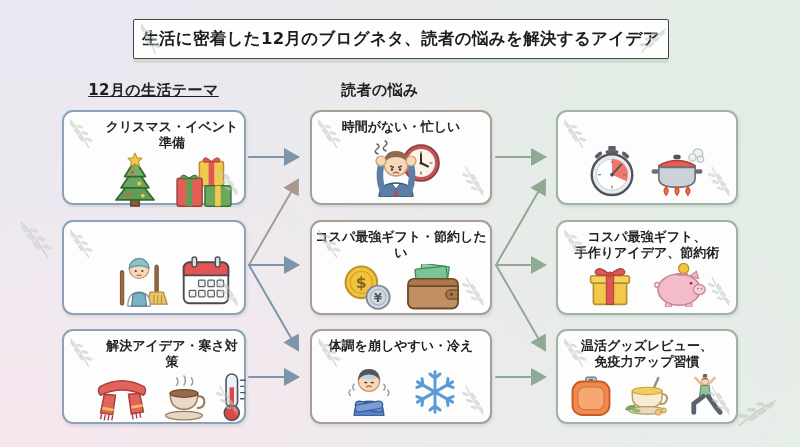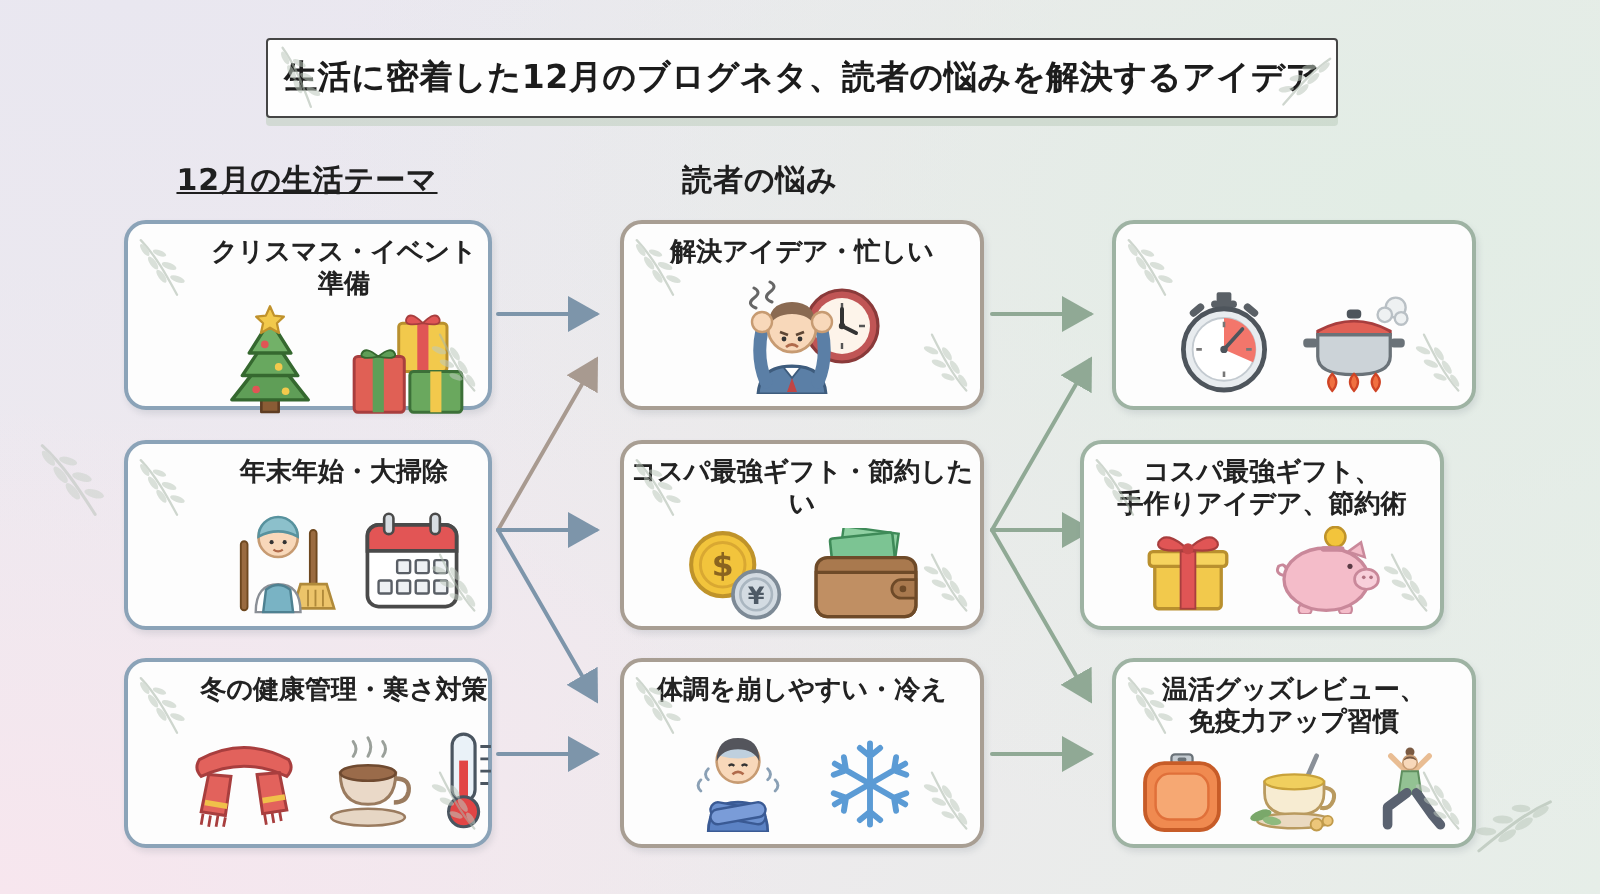--- a/index.html
+++ b/index.html
@@ -130,21 +130,20 @@
     </div>
   </div>
 
   <div class="box b-c1" style="left:62px;top:220px;width:184px;">
     <svg class="leaf tl">
         <use href="#leafsym"></use>
       </svg>
     <svg class="leaf br">
         <use href="#leafsym"></use>
       </svg>
-    <div class="box-label">年末年始・大掃除</div>
     <div class="icon-row">
       <svg width="56" height="56" viewBox="0 0 60 58">
         <rect x="9" y="20" width="3.6" height="37" rx="1.8" fill="#9a6b40" stroke="#6e481f" stroke-width="1"></rect>
         <rect x="46" y="14" width="3.6" height="30" rx="1.8" fill="#9a6b40" stroke="#6e481f" stroke-width="1"></rect>
         <path d="M41 43 h14 l4 13 h-22 z" fill="#ecc46a" stroke="#b08a3a" stroke-width="1.4"></path>
         <path d="M45 46 v9 M49 46 v9 M53 46 v9" stroke="#b08a3a" stroke-width="1" fill="none"></path>
         <path d="M17 58 q0 -15 12 -15 q12 0 12 15 z" fill="#fff" stroke="#8a8f96" stroke-width="1.3"></path>
         <path d="M21 58 l1.5 -12 q6.5 -5 13 0 l1.5 12 z" fill="#79b3c4" stroke="#4e8191" stroke-width="1.3"></path>
         <circle cx="29" cy="18" r="10.5" fill="#f8d8ba" stroke="#c79b72" stroke-width="1.4"></circle>
         <path d="M18.5 17.5 a10.5 10.5 0 0 1 21 0 q-10.5 -5.5 -21 0 z" fill="#8cc0cb" stroke="#57929e" stroke-width="1.4"></path>
@@ -170,21 +169,21 @@
     </div>
   </div>
 
   <div class="box b-c1" style="left:62px;top:329px;width:184px;">
     <svg class="leaf tl">
         <use href="#leafsym"></use>
       </svg>
     <svg class="leaf br">
         <use href="#leafsym"></use>
       </svg>
-    <div class="box-label">冬の健康管理・寒さ対策</div>
+    <div class="box-label">解決アイデア・寒さ対策</div>
     <div class="icon-row" style="gap:9px;">
       <svg width="54" height="50" viewBox="0 0 58 52">
         <path d="M5 14 q24 -13 48 0 q3 5 -1 9 q-23 -11 -46 0 q-4 -4 -1 -9 z" fill="#e2625c" stroke="#a83e3e" stroke-width="1.6"></path>
         <path d="M10 22 l12 1 -3 21 -13 -2 z" fill="#e2625c" stroke="#a83e3e" stroke-width="1.6"></path>
         <path d="M36 22 l12 -1 4 20 -13 2 z" fill="#e2625c" stroke="#a83e3e" stroke-width="1.6"></path>
         <path d="M8 37 l12 2 M39 36 l12 -2" stroke="#f0c04a" stroke-width="3" fill="none"></path>
         <path d="M7 43 l-1 6 M11 44 l-1 6 M15 44 l-1 6 M19 45 l-1 5 M40 43 l1 6 M44 42 l1 6 M48 41 l1 6" stroke="#a83e3e" stroke-width="1.5" fill="none"></path>
       </svg>
       <svg width="52" height="48" viewBox="0 0 56 52">
         <path d="M20 3 q3 4 0 8 M28 1 q3 5 0 10 M36 3 q3 4 0 8" stroke="#9aa09a" fill="none" stroke-width="1.6" stroke-linecap="round"></path>
@@ -202,21 +201,21 @@
     </div>
   </div>
 
   <div class="box b-c2" style="left:310px;top:110px;width:182px;">
     <svg class="leaf tl">
         <use href="#leafsym"></use>
       </svg>
     <svg class="leaf br">
         <use href="#leafsym"></use>
       </svg>
-    <div class="box-label">解決アイデア・忙しい</div>
+    <div class="box-label">時間がない・忙しい</div>
     <div class="icon-row">
       <svg width="92" height="58" viewBox="0 0 92 58">
         <g>
           <circle cx="66" cy="24" r="18" fill="#c05555" stroke="#8a3a3a" stroke-width="1.6"></circle>
           <circle cx="66" cy="24" r="14" fill="#fdf4ea"></circle>
           <path d="M66 12.5 v3 M66 32.5 v3 M54.5 24 h3 M74.5 24 h3" stroke="#555" stroke-width="1.2"></path>
           <path d="M66 24 V15.5 M66 24 l7 3.5" stroke="#333" stroke-width="2" stroke-linecap="round" fill="none"></path>
           <circle cx="66" cy="24" r="1.6" fill="#333"></circle>
         </g>
         <path d="M22 5 q4 2 0 5 q-4 3 1 5 M30 2 q4 2 0 5 q-4 3 1 5" stroke="#666" fill="none" stroke-width="1.5" stroke-linecap="round"></path>
@@ -333,21 +332,21 @@
         <rect x="52" y="26" width="8" height="5" rx="2" fill="#6a7278"></rect>
         <g fill="#f07040" stroke="#cf4425" stroke-width="1.2">
           <path d="M20 55 q-4.5 -5 0 -9.5 q4.5 4.5 0 9.5 z"></path>
           <path d="M32 55 q-4.5 -5 0 -9.5 q4.5 4.5 0 9.5 z"></path>
           <path d="M44 55 q-4.5 -5 0 -9.5 q4.5 4.5 0 9.5 z"></path>
         </g>
       </svg>
     </div>
   </div>
 
-  <div class="box b-c3" style="left:540px;top:220px;width:182px;">
+  <div class="box b-c3" style="left:556px;top:220px;width:182px;">
     <svg class="leaf tl">
         <use href="#leafsym"></use>
       </svg>
     <svg class="leaf br">
         <use href="#leafsym"></use>
       </svg>
     <div class="box-label">コスパ最強ギフト、
 手作りアイデア、節約術</div>
     <div class="icon-row" style="gap:18px;">
       <svg width="48" height="44" viewBox="0 0 52 46">

